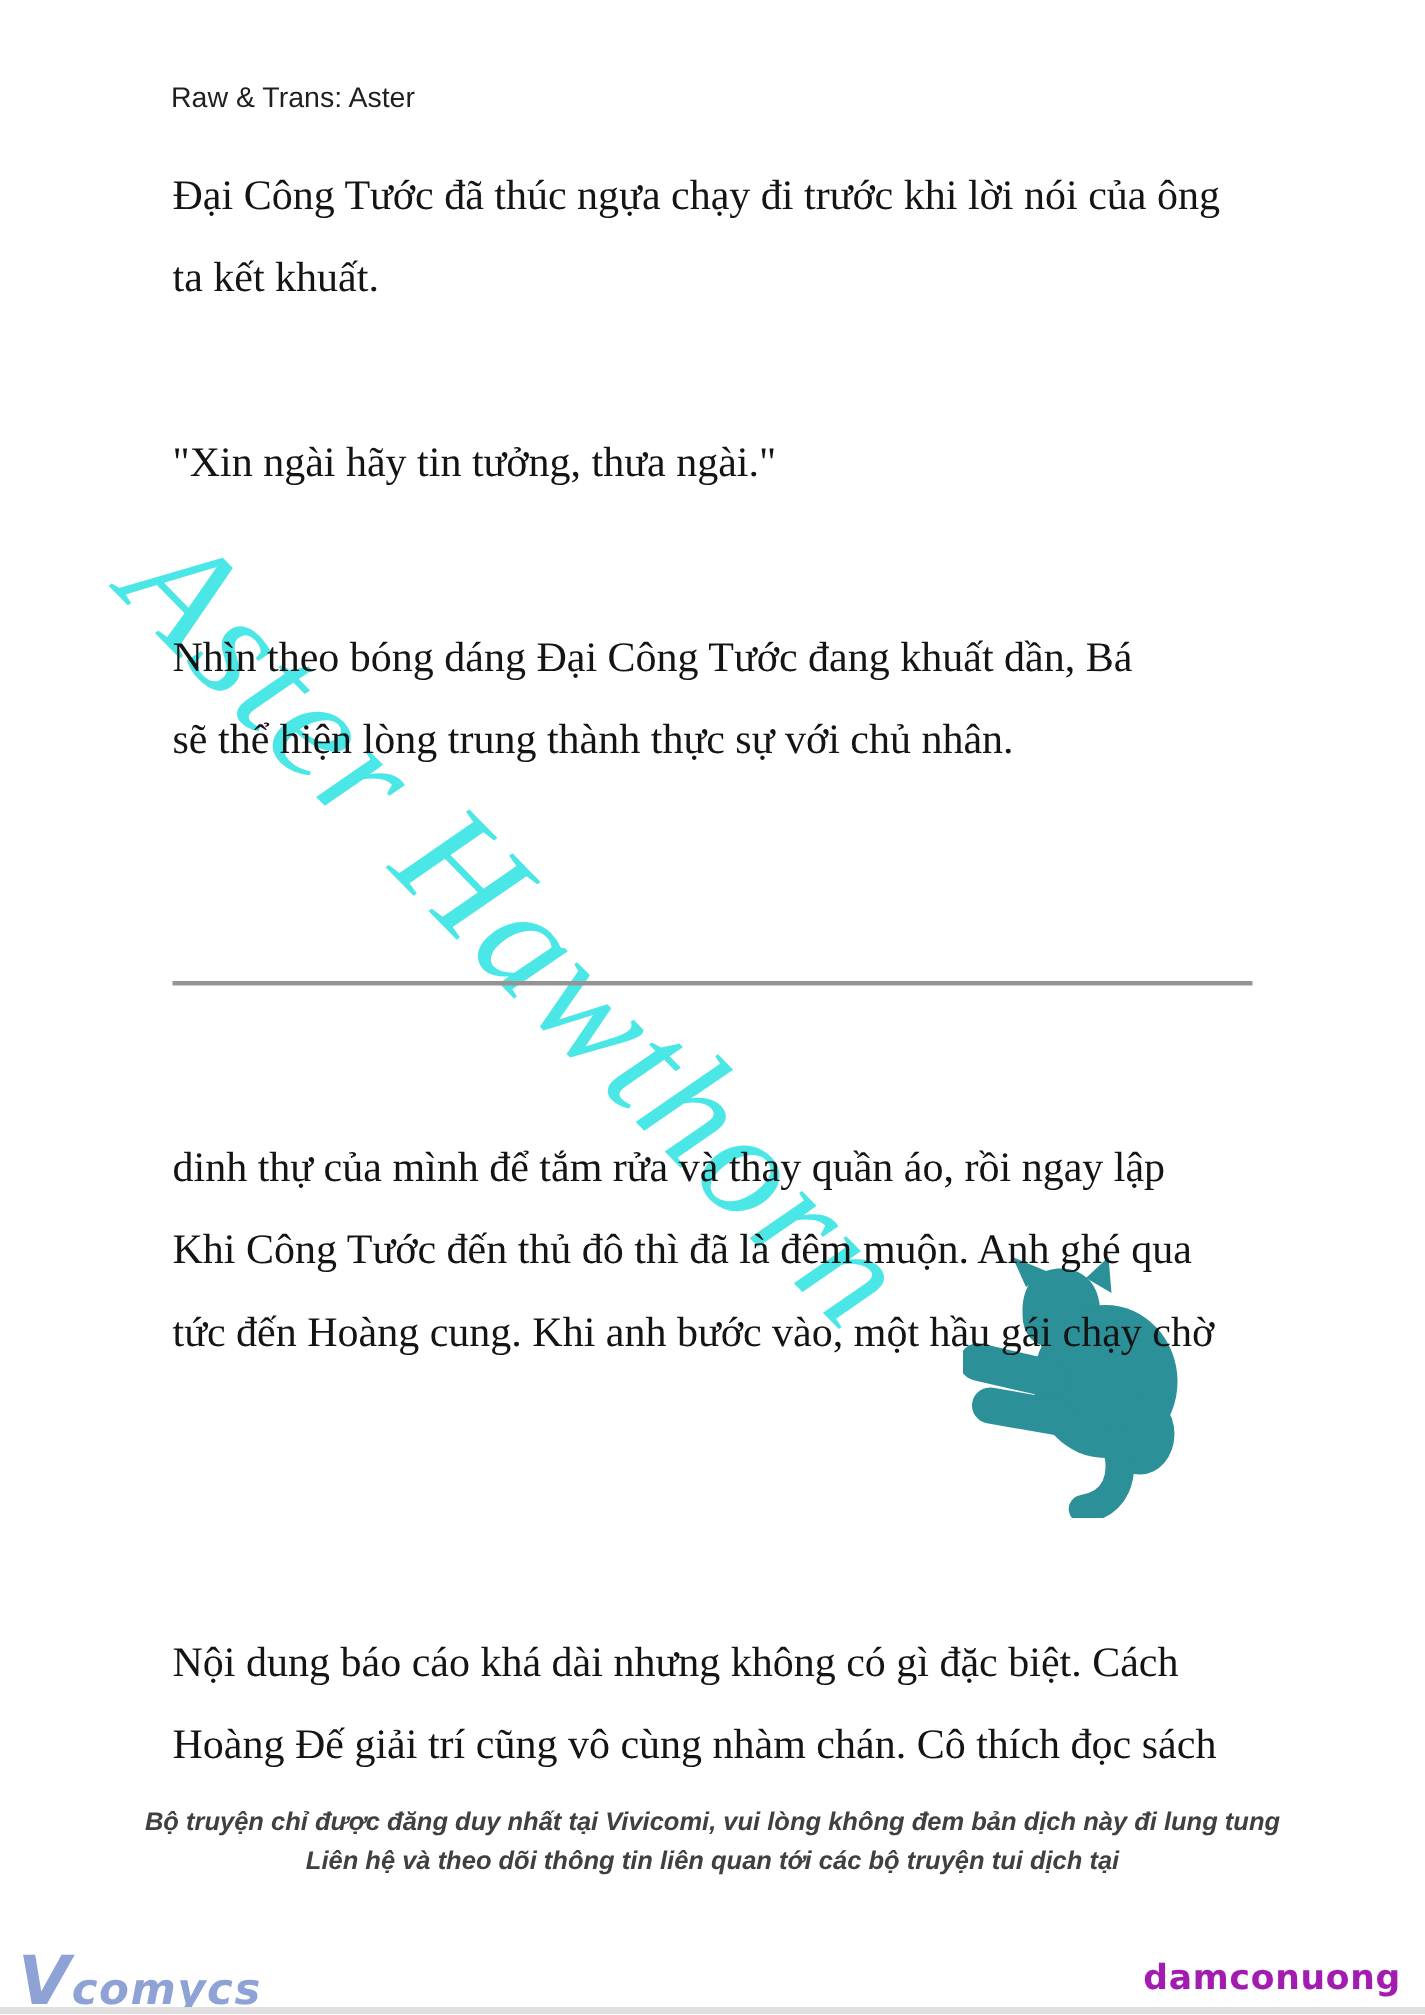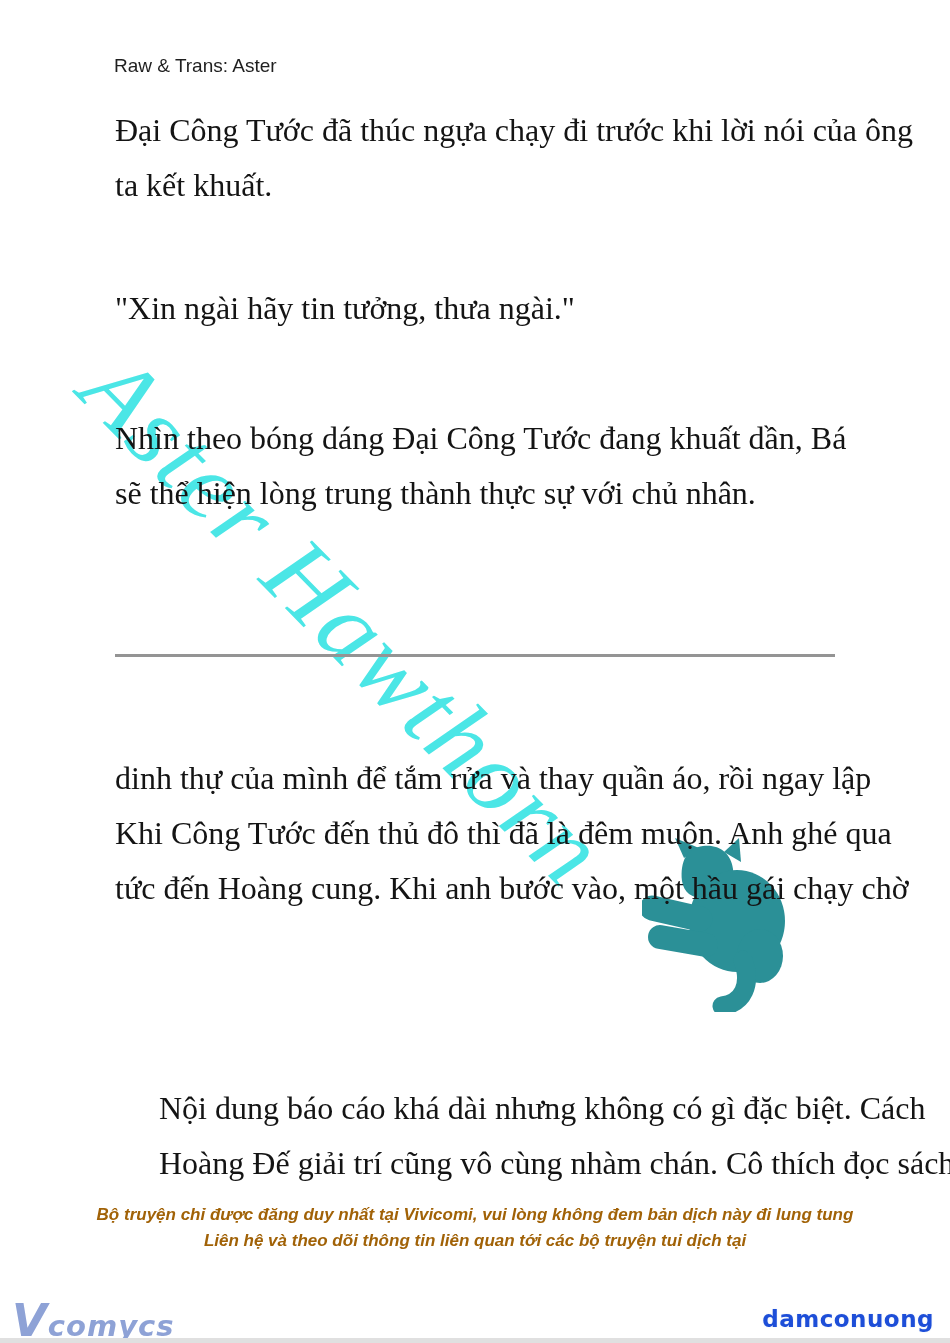--- a/index.html
+++ b/index.html
@@ -39,47 +39,47 @@
   .cat-deco {
     position: absolute;
     left: 642px; top: 836px;
     width: 150px; height: 176px;
     z-index: 2;
   }
   .para {
     position: absolute;
     left: 115px;
     z-index: 4;
-    font-size: 32px;
+    font-size: 28px;
     line-height: 55px;
     color: #141414;
     white-space: nowrap;
   }
   .p1 { top: 103px; }
   .p2 { top: 281px; }
   .p3 { top: 411px; }
   .p4 { top: 751px; }
-  .p5 { top: 1081px; margin-left: 44px; }
+  .p5 { top: 1081px; }
   .divider {
     position: absolute;
     left: 115px; top: 654px;
     width: 720px; height: 3px;
     background: #949494;
     z-index: 3;
   }
   .footer-note {
     position: absolute;
     left: 0; right: 0; top: 1202px;
     text-align: center;
     font-family: "Liberation Sans", sans-serif;
     font-style: italic;
     font-weight: bold;
     font-size: 17px;
     line-height: 26px;
-    color: #a16207;
+    color: #404040;
     z-index: 4;
   }
   .vcomycs-logo {
     position: absolute;
     left: 12px; top: 1294px;
     display: block;
     font-family: "DejaVu Sans", sans-serif;
     font-style: italic;
     font-weight: 700;
     font-size: 29px;
@@ -90,21 +90,21 @@
   .vcomycs-logo::first-letter {
     font-size: 45px;
   }
   .dam-logo {
     position: absolute;
     right: 16px; top: 1306px;
     font-family: "DejaVu Sans", sans-serif;
     font-weight: 700;
     font-size: 23px;
     letter-spacing: 0.5px;
-    color: #1d4ed8;
+    color: #a21caf;
     text-shadow: 0 0 2px #e2eaf6;
     z-index: 4;
   }
   .bottom-edge {
     position: absolute;
     left: 0; right: 0; bottom: 0;
     height: 5px;
     background: #e0e0e0;
     z-index: 5;
   }

